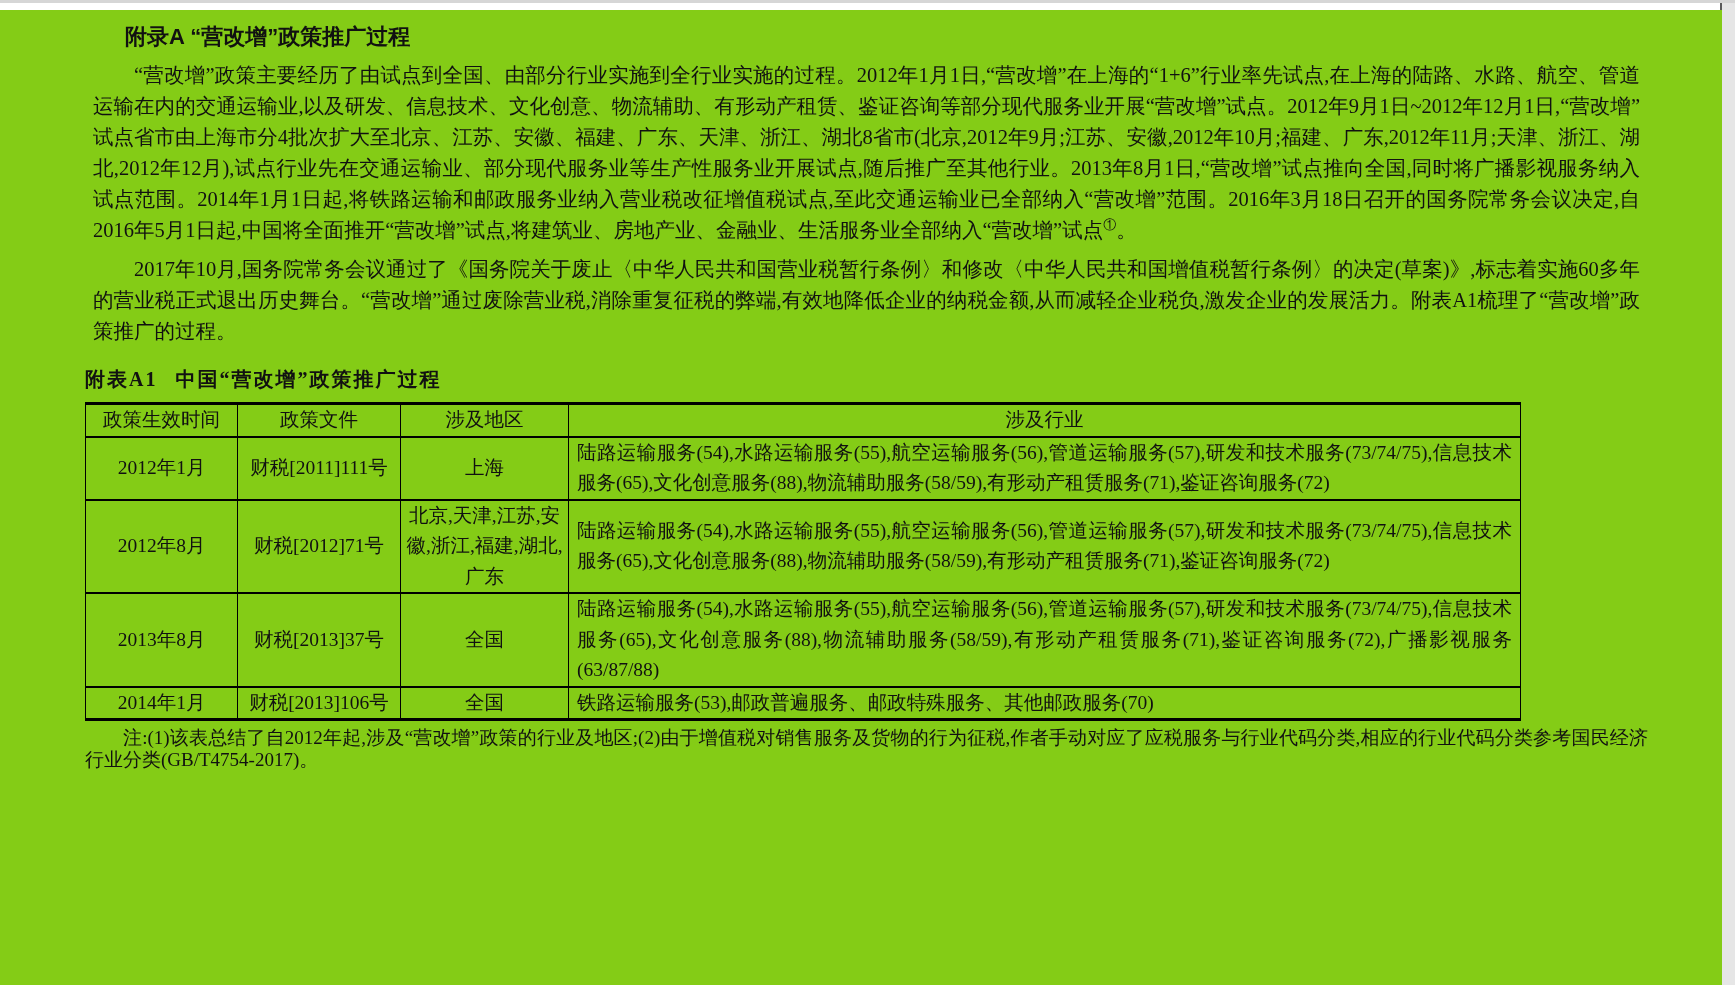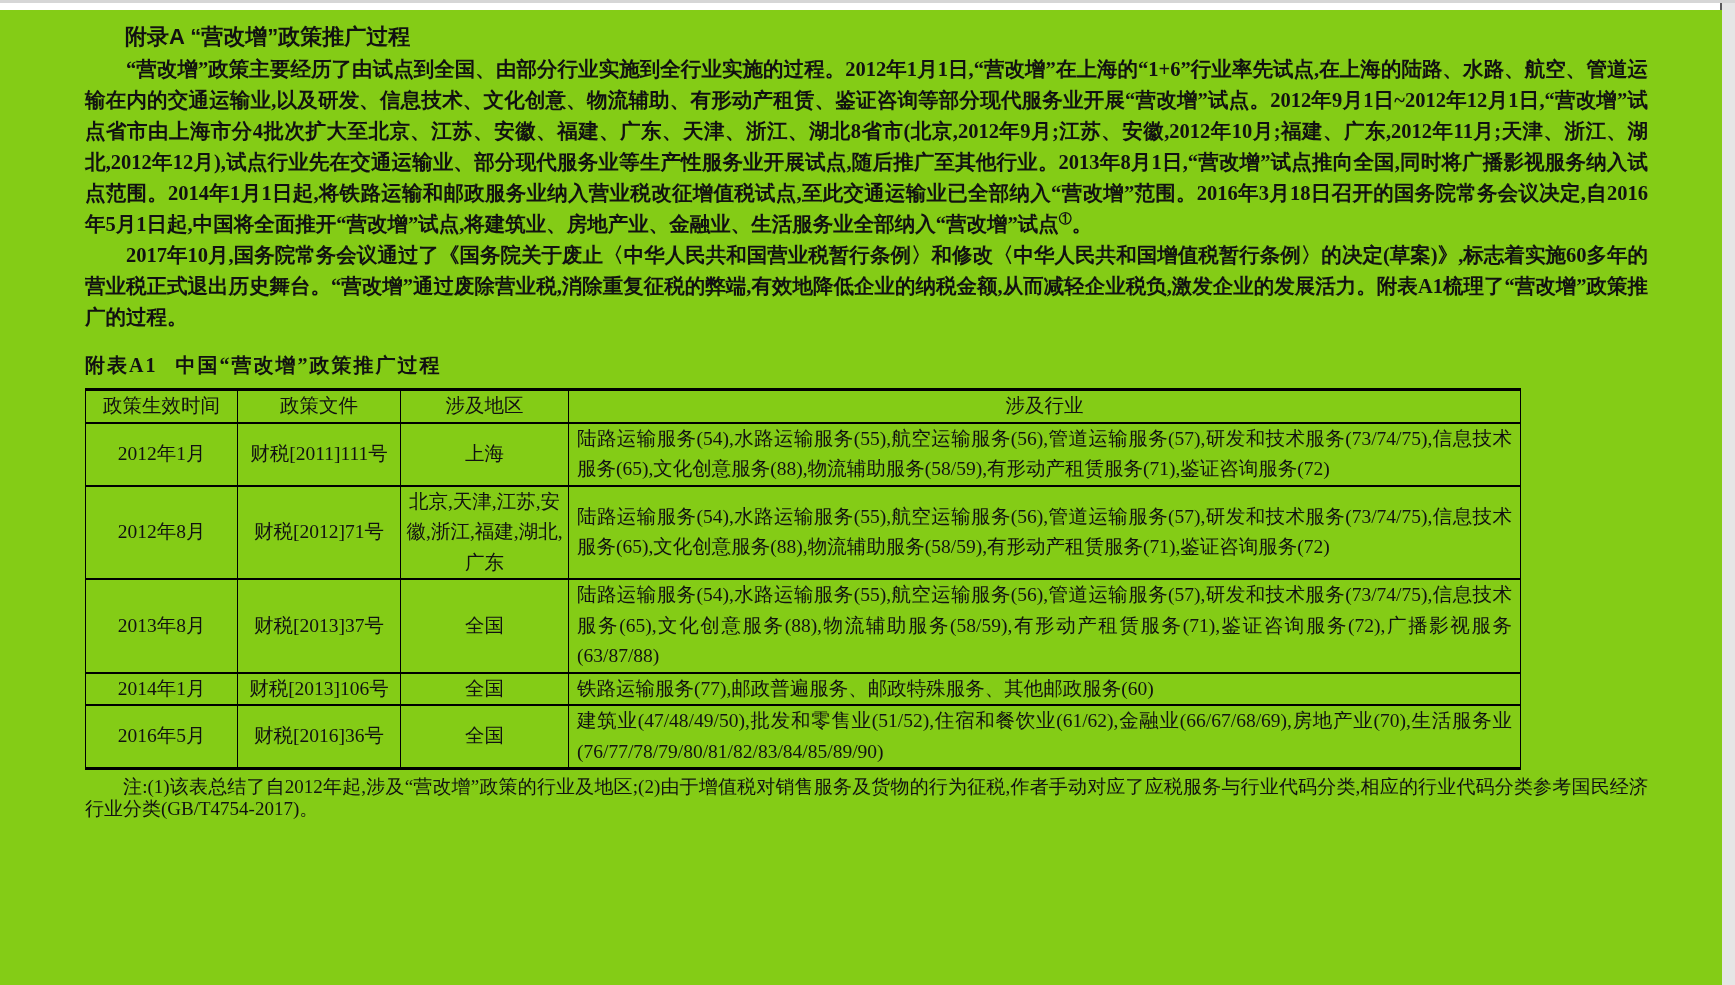--- a/index.html
+++ b/index.html
@@ -36,26 +36,25 @@
   }
   .appendix-heading {
     font-family: "Liberation Sans", "DejaVu Sans", sans-serif;
     font-weight: 700;
     font-size: 22px;
     line-height: 31px;
     padding-left: 40px;
     margin: 0 0 2px 0;
   }
   .body-para {
-    margin: 0;
+    margin: 8px;
     font-size: 20.5px;
     line-height: 31px;
     text-align: justify;
     text-indent: 2em;
-    font-weight: bold;
   }
   .body-para sup {
     font-size: 13px;
     line-height: 0;
   }
   .table-title {
     margin-top: 17px;
     font-size: 20px;
     font-weight: 700;
     letter-spacing: 2px;
@@ -147,26 +146,20 @@
       <tr>
         <td class="center">2013年8月</td>
         <td class="center">财税[2013]37号</td>
         <td class="center">全国</td>
         <td class="industries">陆路运输服务(54),水路运输服务(55),航空运输服务(56),管道运输服务(57),研发和技术服务(73/74/75),信息技术服务(65),文化创意服务(88),物流辅助服务(58/59),有形动产租赁服务(71),鉴证咨询服务(72),广播影视服务(63/87/88)</td>
       </tr>
       <tr>
         <td class="center">2014年1月</td>
         <td class="center">财税[2013]106号</td>
         <td class="center">全国</td>
-        <td class="industries">铁路运输服务(77),邮政普遍服务、邮政特殊服务、其他邮政服务(60)</td>
-      </tr>
-      <tr>
-        <td class="center">2016年5月</td>
-        <td class="center">财税[2016]36号</td>
-        <td class="center">全国</td>
-        <td class="industries">建筑业(47/48/49/50),批发和零售业(51/52),住宿和餐饮业(61/62),金融业(66/67/68/69),房地产业(70),生活服务业(76/77/78/79/80/81/82/83/84/85/89/90)</td>
+        <td class="industries">铁路运输服务(53),邮政普遍服务、邮政特殊服务、其他邮政服务(70)</td>
       </tr>
     </tbody>
   </table>
 
   <p class="note-para">注:(1)该表总结了自2012年起,涉及“营改增”政策的行业及地区;(2)由于增值税对销售服务及货物的行为征税,作者手动对应了应税服务与行业代码分类,相应的行业代码分类参考国民经济行业分类(GB/T4754-2017)。</p>
 
 </div>
 
 </body></html>

